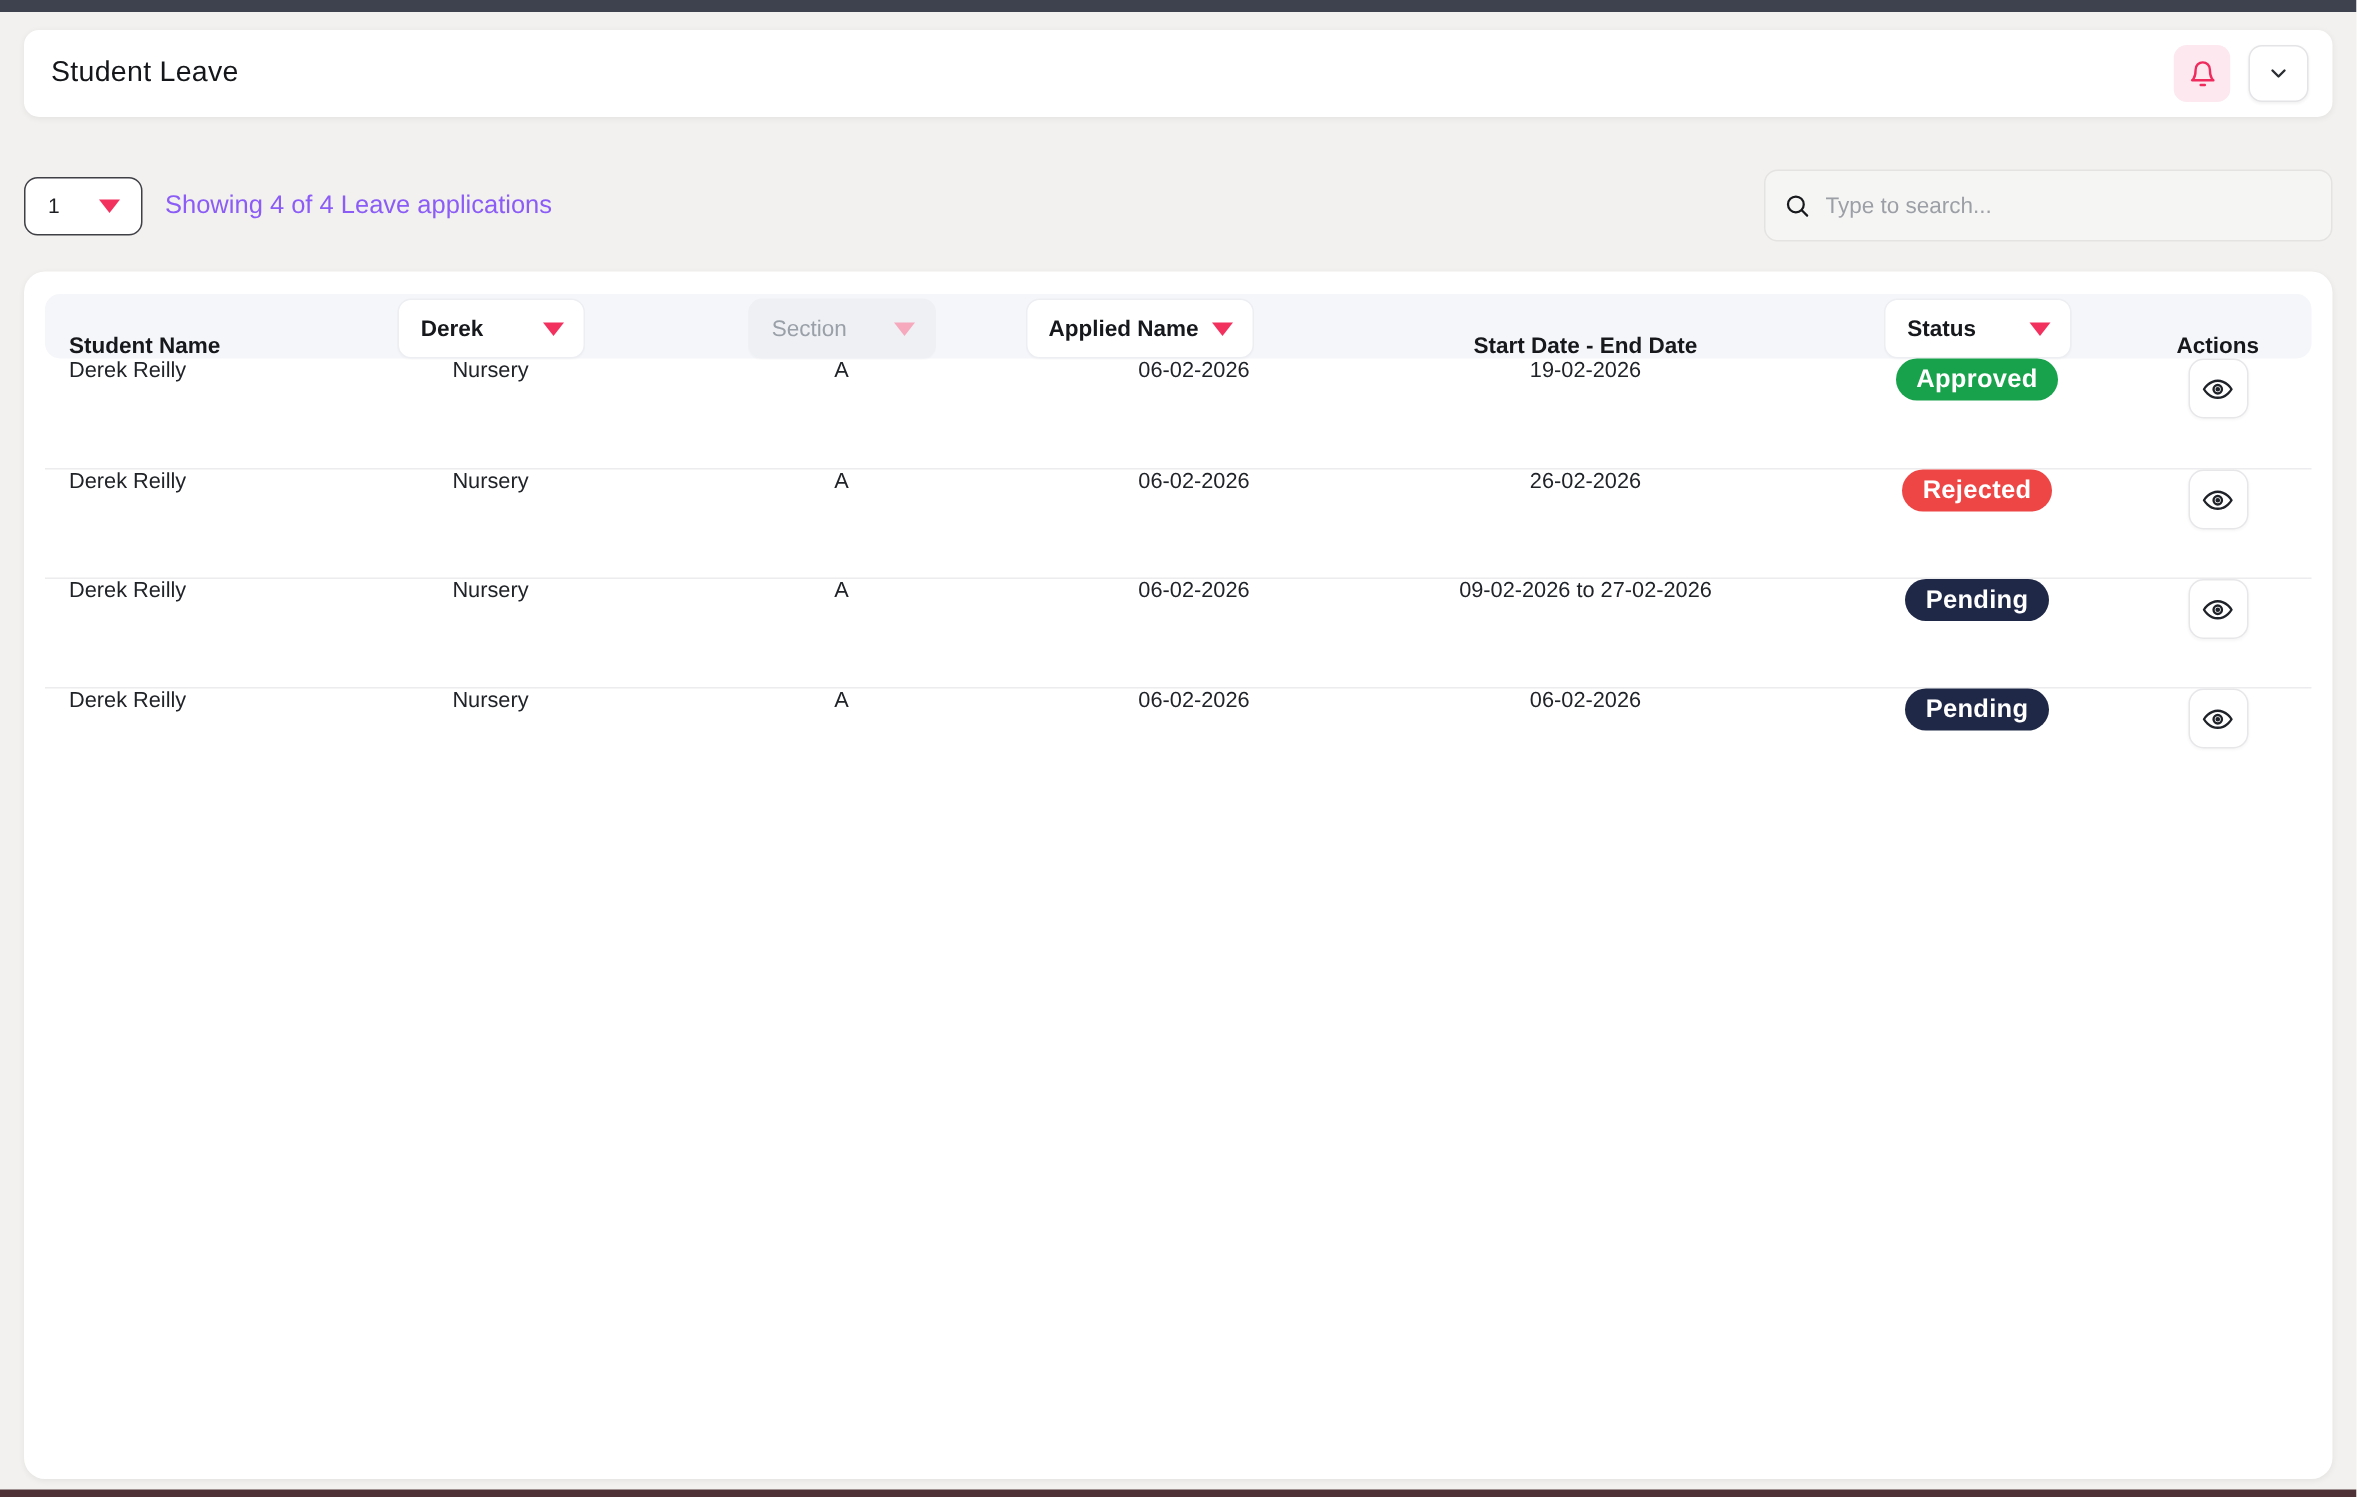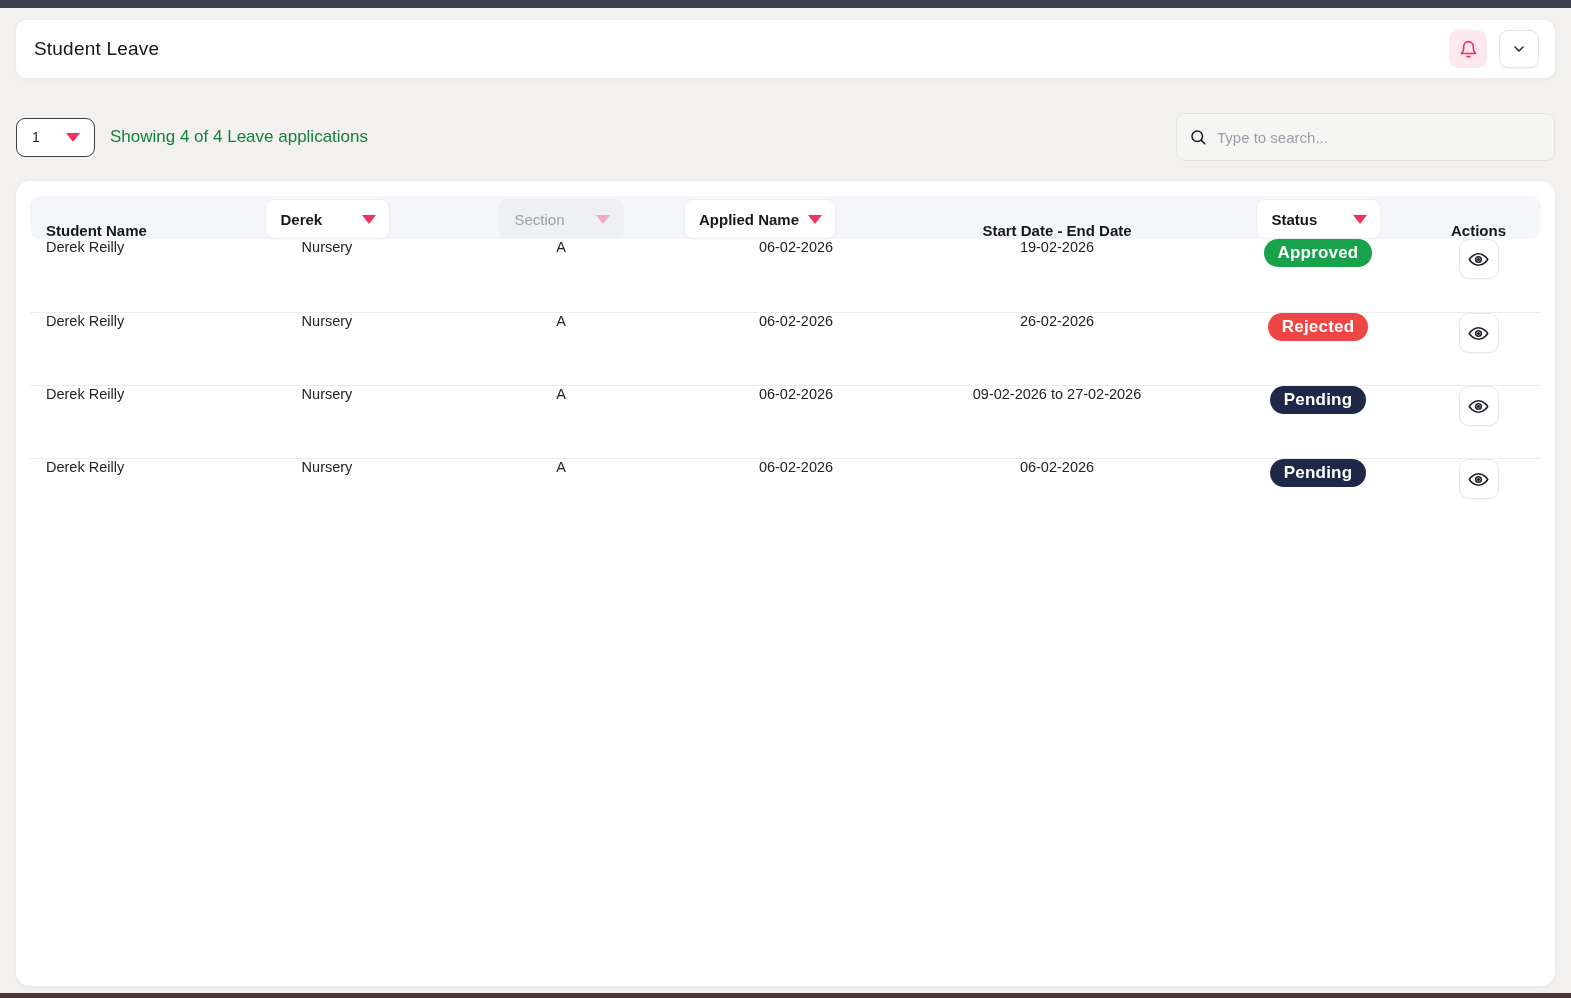--- a/index.html
+++ b/index.html
@@ -33,21 +33,21 @@
   .collapse-btn { background:#fff; border:1px solid #e4e4e7; box-shadow:0 1px 2px rgba(0,0,0,0.05); }
 
   
   .toolbar { margin-top:35px; display:flex; align-items:center; justify-content:space-between; }
   .toolbar-left { display:flex; align-items:center; }
   .page-size {
     width:79px; height:39px; background:#fff; border:1.6px solid #3f3f46; border-radius:9px;
     display:flex; align-items:center; justify-content:space-between; padding:0 14px 0 15px;
     font-size:14px; color:#1c1e21; cursor:pointer; font-family:inherit;
   }
-  .summary { margin-left:15px; font-size:17px; color:#15803d; }
+  .summary { margin-left:15px; font-size:17px; color:#8b5cf6; }
   .search-box {
     width:379px; height:48px; background:#f5f5f4; border:1px solid #e4e3e1; border-radius:9px;
     display:flex; align-items:center; padding:0 12px; gap:10px;
   }
   .search-box input {
     border:none; outline:none; background:transparent; font-size:15px; color:#3a3d41;
     font-family:inherit; width:100%;
   }
   .search-box input::placeholder { color:#9ca0a6; }
 

